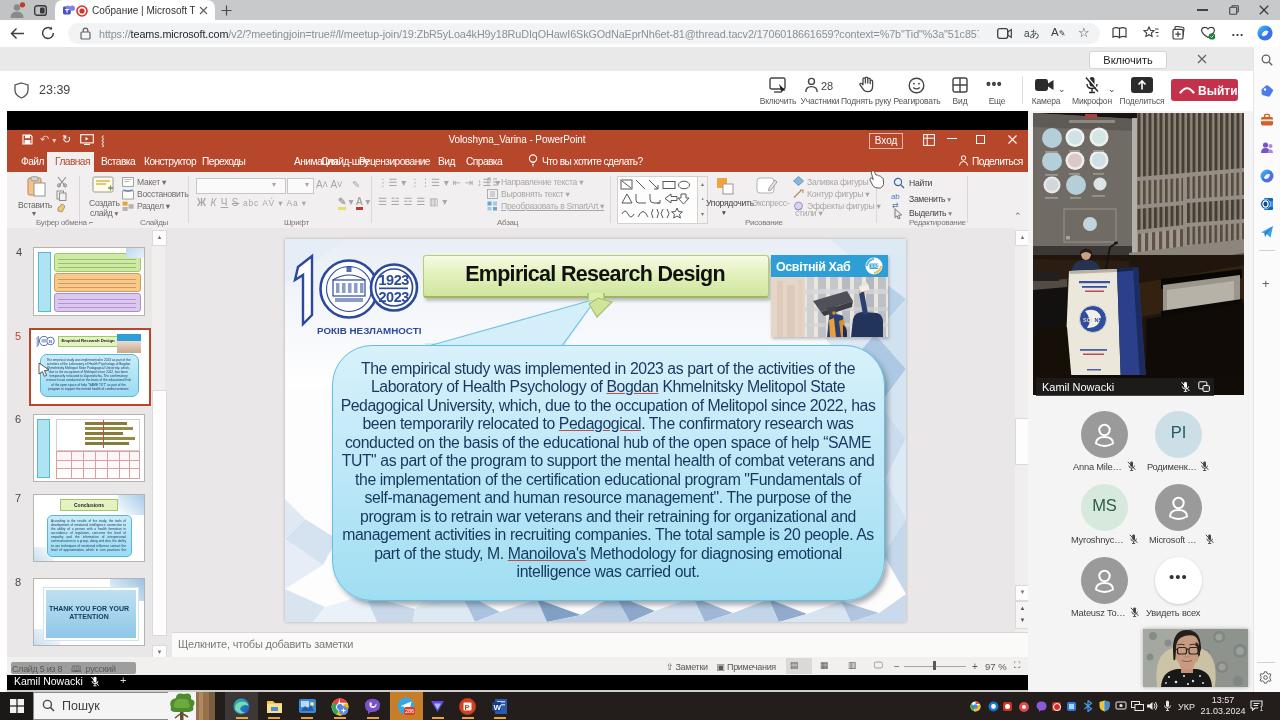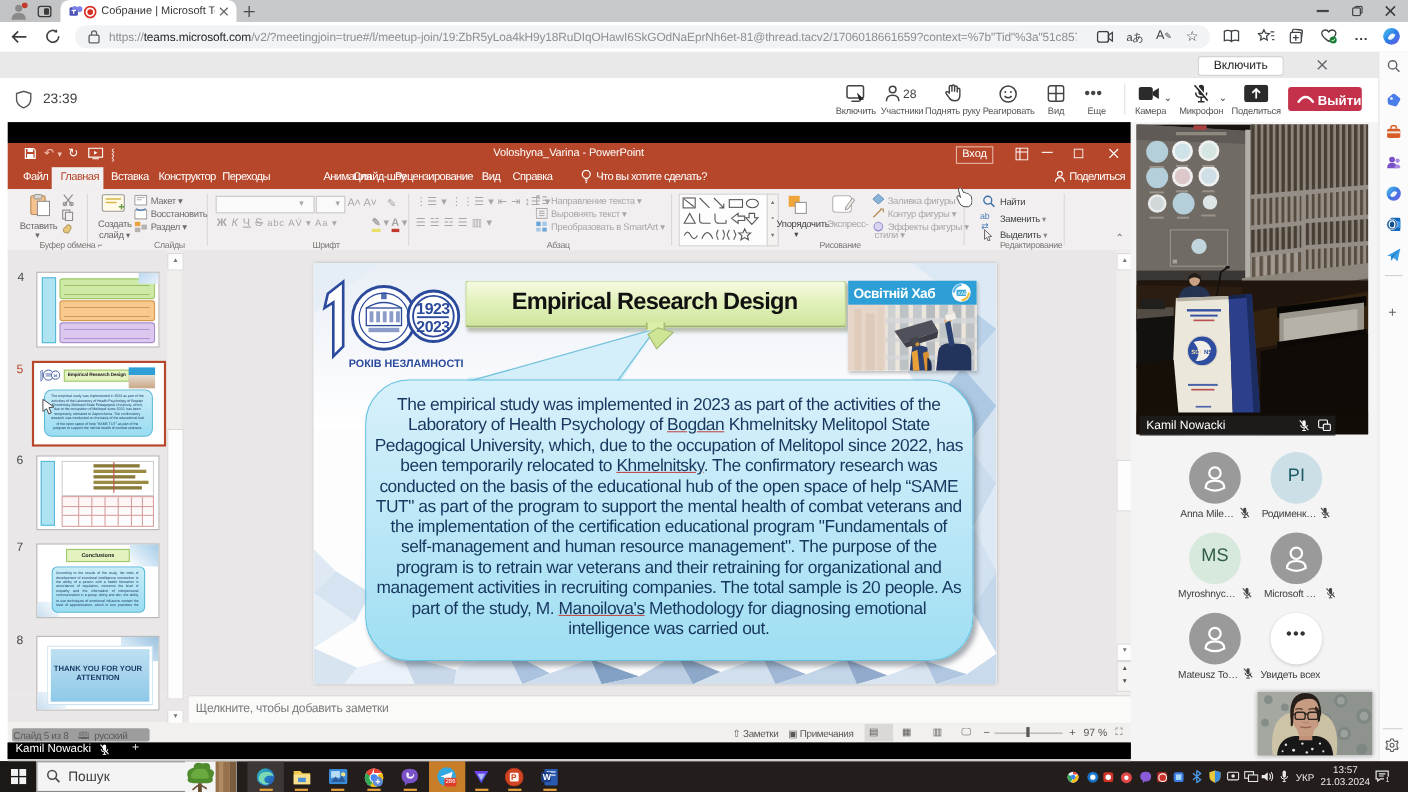--- a/index.html
+++ b/index.html
@@ -319,21 +319,21 @@
       <rect x="0.5" y="0.5" width="10" height="9" fill="none" stroke="#a9a7a5" stroke-width="0.9"></rect>
       <path d="M3 3 H8 M3 5 H8 M3 7 H8" stroke="#a9a7a5" stroke-width="0.9"></path>
     </svg>
 <div class="rtxt" style="left:501px;top:189px;">Выровнять текст ▾</div>
 <svg class="abs" style="left:487px;top:201px;" width="11" height="10" viewBox="0 0 11 10">
       <rect x="0.5" y="0.5" width="4" height="4" fill="#6aa5d8"></rect>
       <rect x="6" y="0.5" width="4" height="4" fill="#a5c8e8"></rect>
       <rect x="0.5" y="6" width="4" height="3.5" fill="#a5c8e8"></rect>
       <rect x="6" y="6" width="4" height="3.5" fill="#6aa5d8"></rect>
     </svg>
-<div class="rtxt" style="left:501px;top:201px;">Преобразовать в SmartArt ▾</div>
+<div class="rtxt" style="left:501px;top:201px;text-decoration:underline;">Преобразовать в SmartArt ▾</div>
 
 <div class="abs" style="left:617px;top:176px;width:80px;height:46px;background:#fdfdfd;border:1px solid #d4d1cf;"></div>
 <svg class="abs" style="left:620px;top:178px;" width="74" height="42" viewBox="0 0 74 42">
  <g stroke="#5a5856" fill="none" stroke-width="1">
   <rect x="1" y="2" width="11" height="9" fill="#fff"></rect>
         <path d="M2 3 L11 10"></path>
         <path d="M16 2 L25 11"></path>
         <path d="M29 2 L38 11 M38 7 L38 11 L34 11"></path>
         <rect x="43" y="3.5" width="12" height="7"></rect>
         <ellipse cx="64" cy="7" rx="5.5" ry="3.8"></ellipse>
@@ -572,21 +572,21 @@
     <rect x="5" y="0" width="16" height="7.5" fill="#dcefa8"></rect>
     <path d="M5 0 L5 6.5 M21 0 L21 6.5" stroke="#a8bc74" stroke-width="1.6"></path>
     <polygon points="15,5 29,9 14,24 6,11" fill="#cfe596" stroke="#a8bc74" stroke-width="1.1"></polygon>
   </svg>
 
   <div class="abs" style="left:47px;top:106px;width:551px;height:254px;border-radius:40px;background:linear-gradient(180deg,#d8f1fb 0%,#c2e9f8 40%,#9fdef2 100%);border:1.5px solid #5fc0e2;box-shadow:3px 4px 5px rgba(80,90,100,0.5);"></div>
   <div class="abs" style="left:53px;top:121px;width:540px;text-align:center;font-size:15.8px;color:#17375e;line-height:18.45px;letter-spacing:-0.42px;" id="bodytext">
     The empirical study was implemented in 2023 as part of the activities of the<br>
     Laboratory of Health Psychology of <u style="text-decoration-color:#c0504d;">Bogdan</u> Khmelnitsky Melitopol State<br>
     Pedagogical University, which, due to the occupation of Melitopol since 2022, has<br>
-    been temporarily relocated to <u style="text-decoration-color:#c0504d;">Khmelnitsky</u>. The confirmatory research was<br>
+    been temporarily relocated to <u style="text-decoration-color:#c0504d;">Pedagogical</u>. The confirmatory research was<br>
     conducted on the basis of the educational hub of the open space of help “SAME<br>
     TUT" as part of the program to support the mental health of combat veterans and<br>
     the implementation of the certification educational program "Fundamentals of<br>
     self-management and human resource management". The purpose of the<br>
     program is to retrain war veterans and their retraining for organizational and<br>
     management activities in recruiting companies. The total sample is 20 people. As<br>
     part of the study, M. <u style="text-decoration-color:#c0504d;">Manoilova's</u> Methodology for diagnosing emotional<br>
     intelligence was carried out.
   </div>
 

